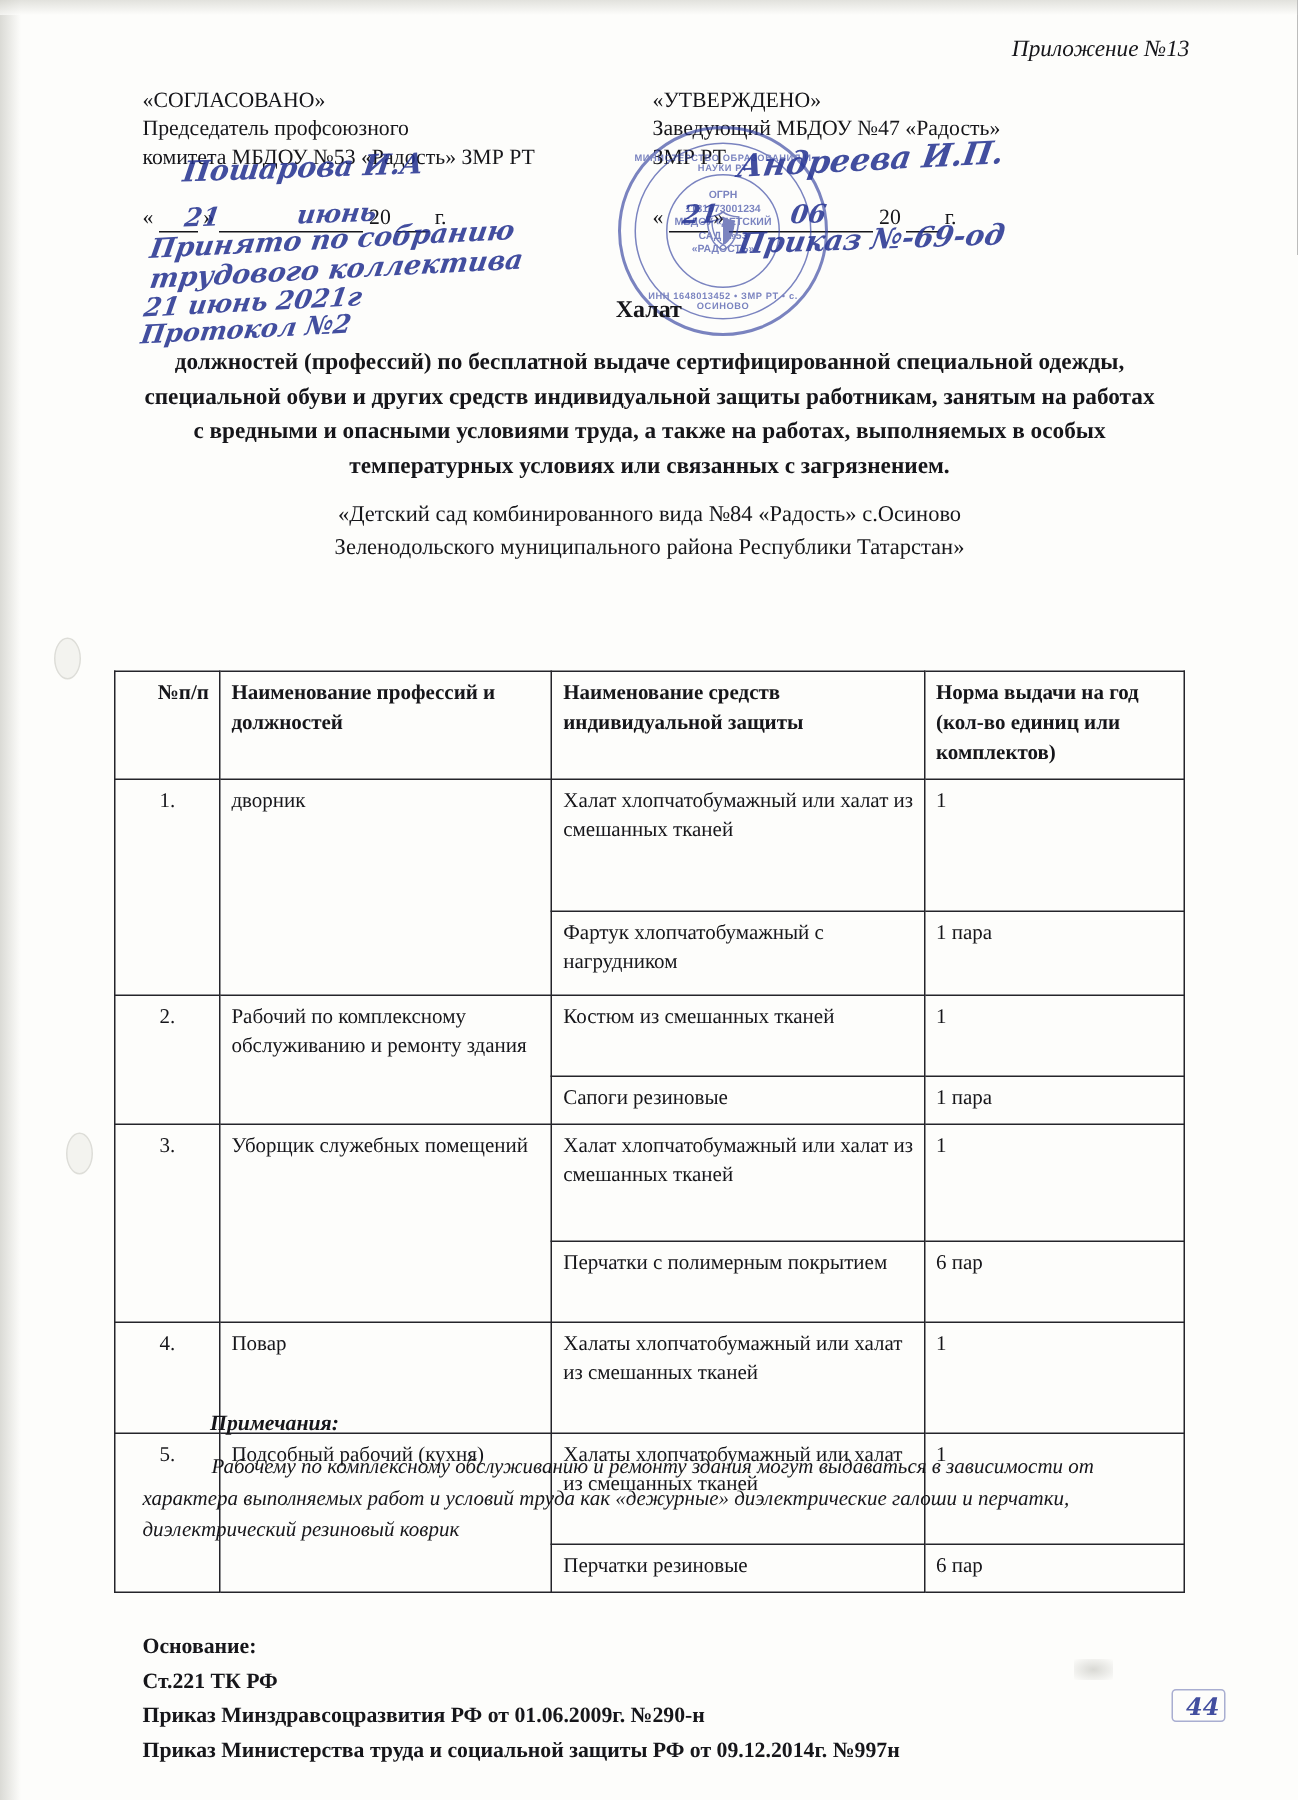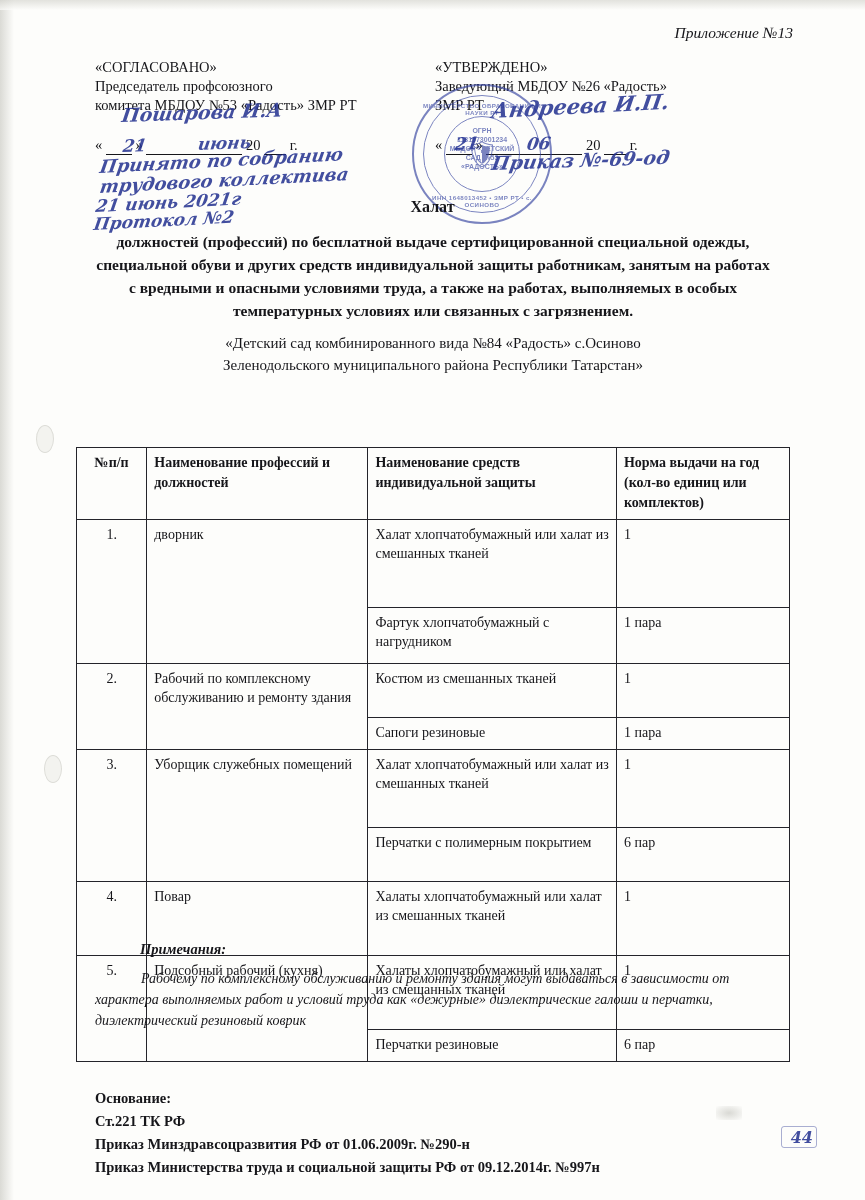--- a/index.html
+++ b/index.html
@@ -195,21 +195,21 @@
     border: 1px solid #24242a;
     padding: 5px 7px 6px 7px;
     vertical-align: top;
     line-height: 19px;
   }
   table.main thead th {
     font-weight: 700;
     text-align: left;
     line-height: 20px;
   }
-  table.main thead th.c-num { text-align: center; }
+  table.main thead th.c-num { text-align: right; }
   td.c-num { text-align: center; width: 52px; }
   th.c-num { width: 52px; }
   .c-prof { width: 196px; }
   .c-ppe  { width: 222px; }
   .c-norm { width: 150px; }
 
   
   .notes-title {
     position: absolute;
     top: 941px;
@@ -278,21 +278,21 @@
   <div class="appendix">Приложение №13</div>
 
   <div class="hdr">
     <div class="col left">
       <div>«СОГЛАСОВАНО»</div>
       <div>Председатель профсоюзного</div>
       <div>комитета МБДОУ №53 «Радость» ЗМР РТ</div>
     </div>
     <div class="col right">
       <div>«УТВЕРЖДЕНО»</div>
-      <div>Заведующий МБДОУ №26 «Радость»</div>
+      <div>Заведующий МБДОУ №47 «Радость»</div>
       <div>ЗМР РТ</div>
     </div>
   </div>
 
   <div class="datesrow">
     <div class="col left">
       <span>«</span>
       <span class="u" style="width:26px;border-bottom:1px solid #16161a;">&nbsp;</span>
       <span>»</span>
       <span class="u" style="width:96px;border-bottom:1px solid #16161a;">&nbsp;</span>

